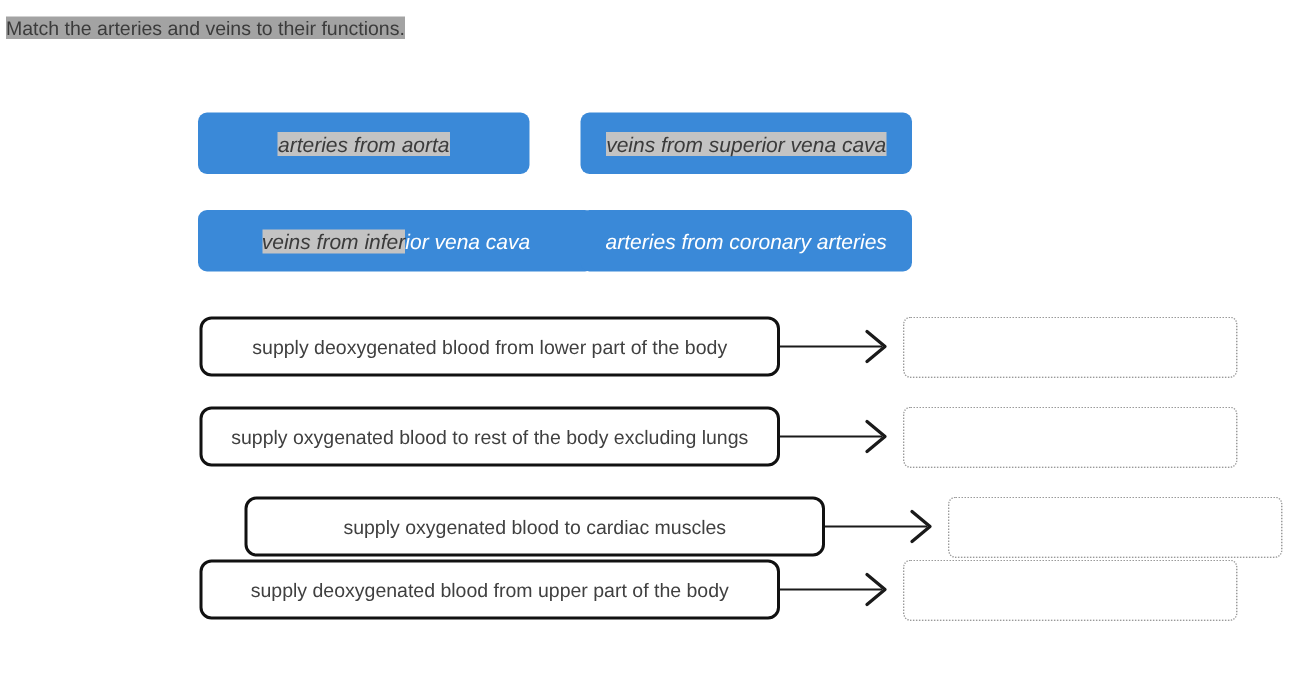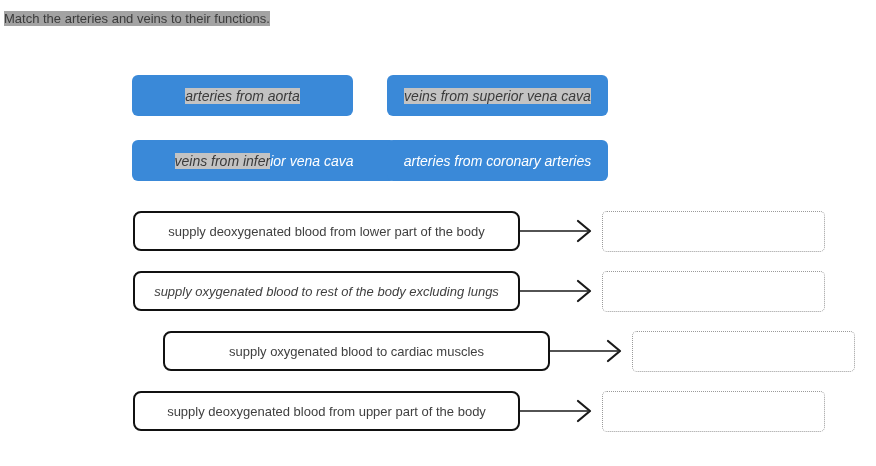--- a/index.html
+++ b/index.html
@@ -68,23 +68,23 @@
   
   .row {
     position: absolute;
     left: 133px;
     width: 690px;
     height: 42px;
     display: flex;
     align-items: center;
   }
   .row-1 { top: 210px; }
-  .row-2 { top: 270px; font-style: italic; }
+  .row-2 { top: 270px; }
   .row-3 { top: 330px; padding-left: 30px; }
-  .row-4 { top: 390px; }
+  .row-4 { top: 372px; }
 
   .fn-box {
     width: 387px;
     height: 40px;
     box-sizing: border-box;
     border: 2.5px solid #111111;
     border-radius: 8px;
     background: #ffffff;
     display: flex;
     align-items: center;

